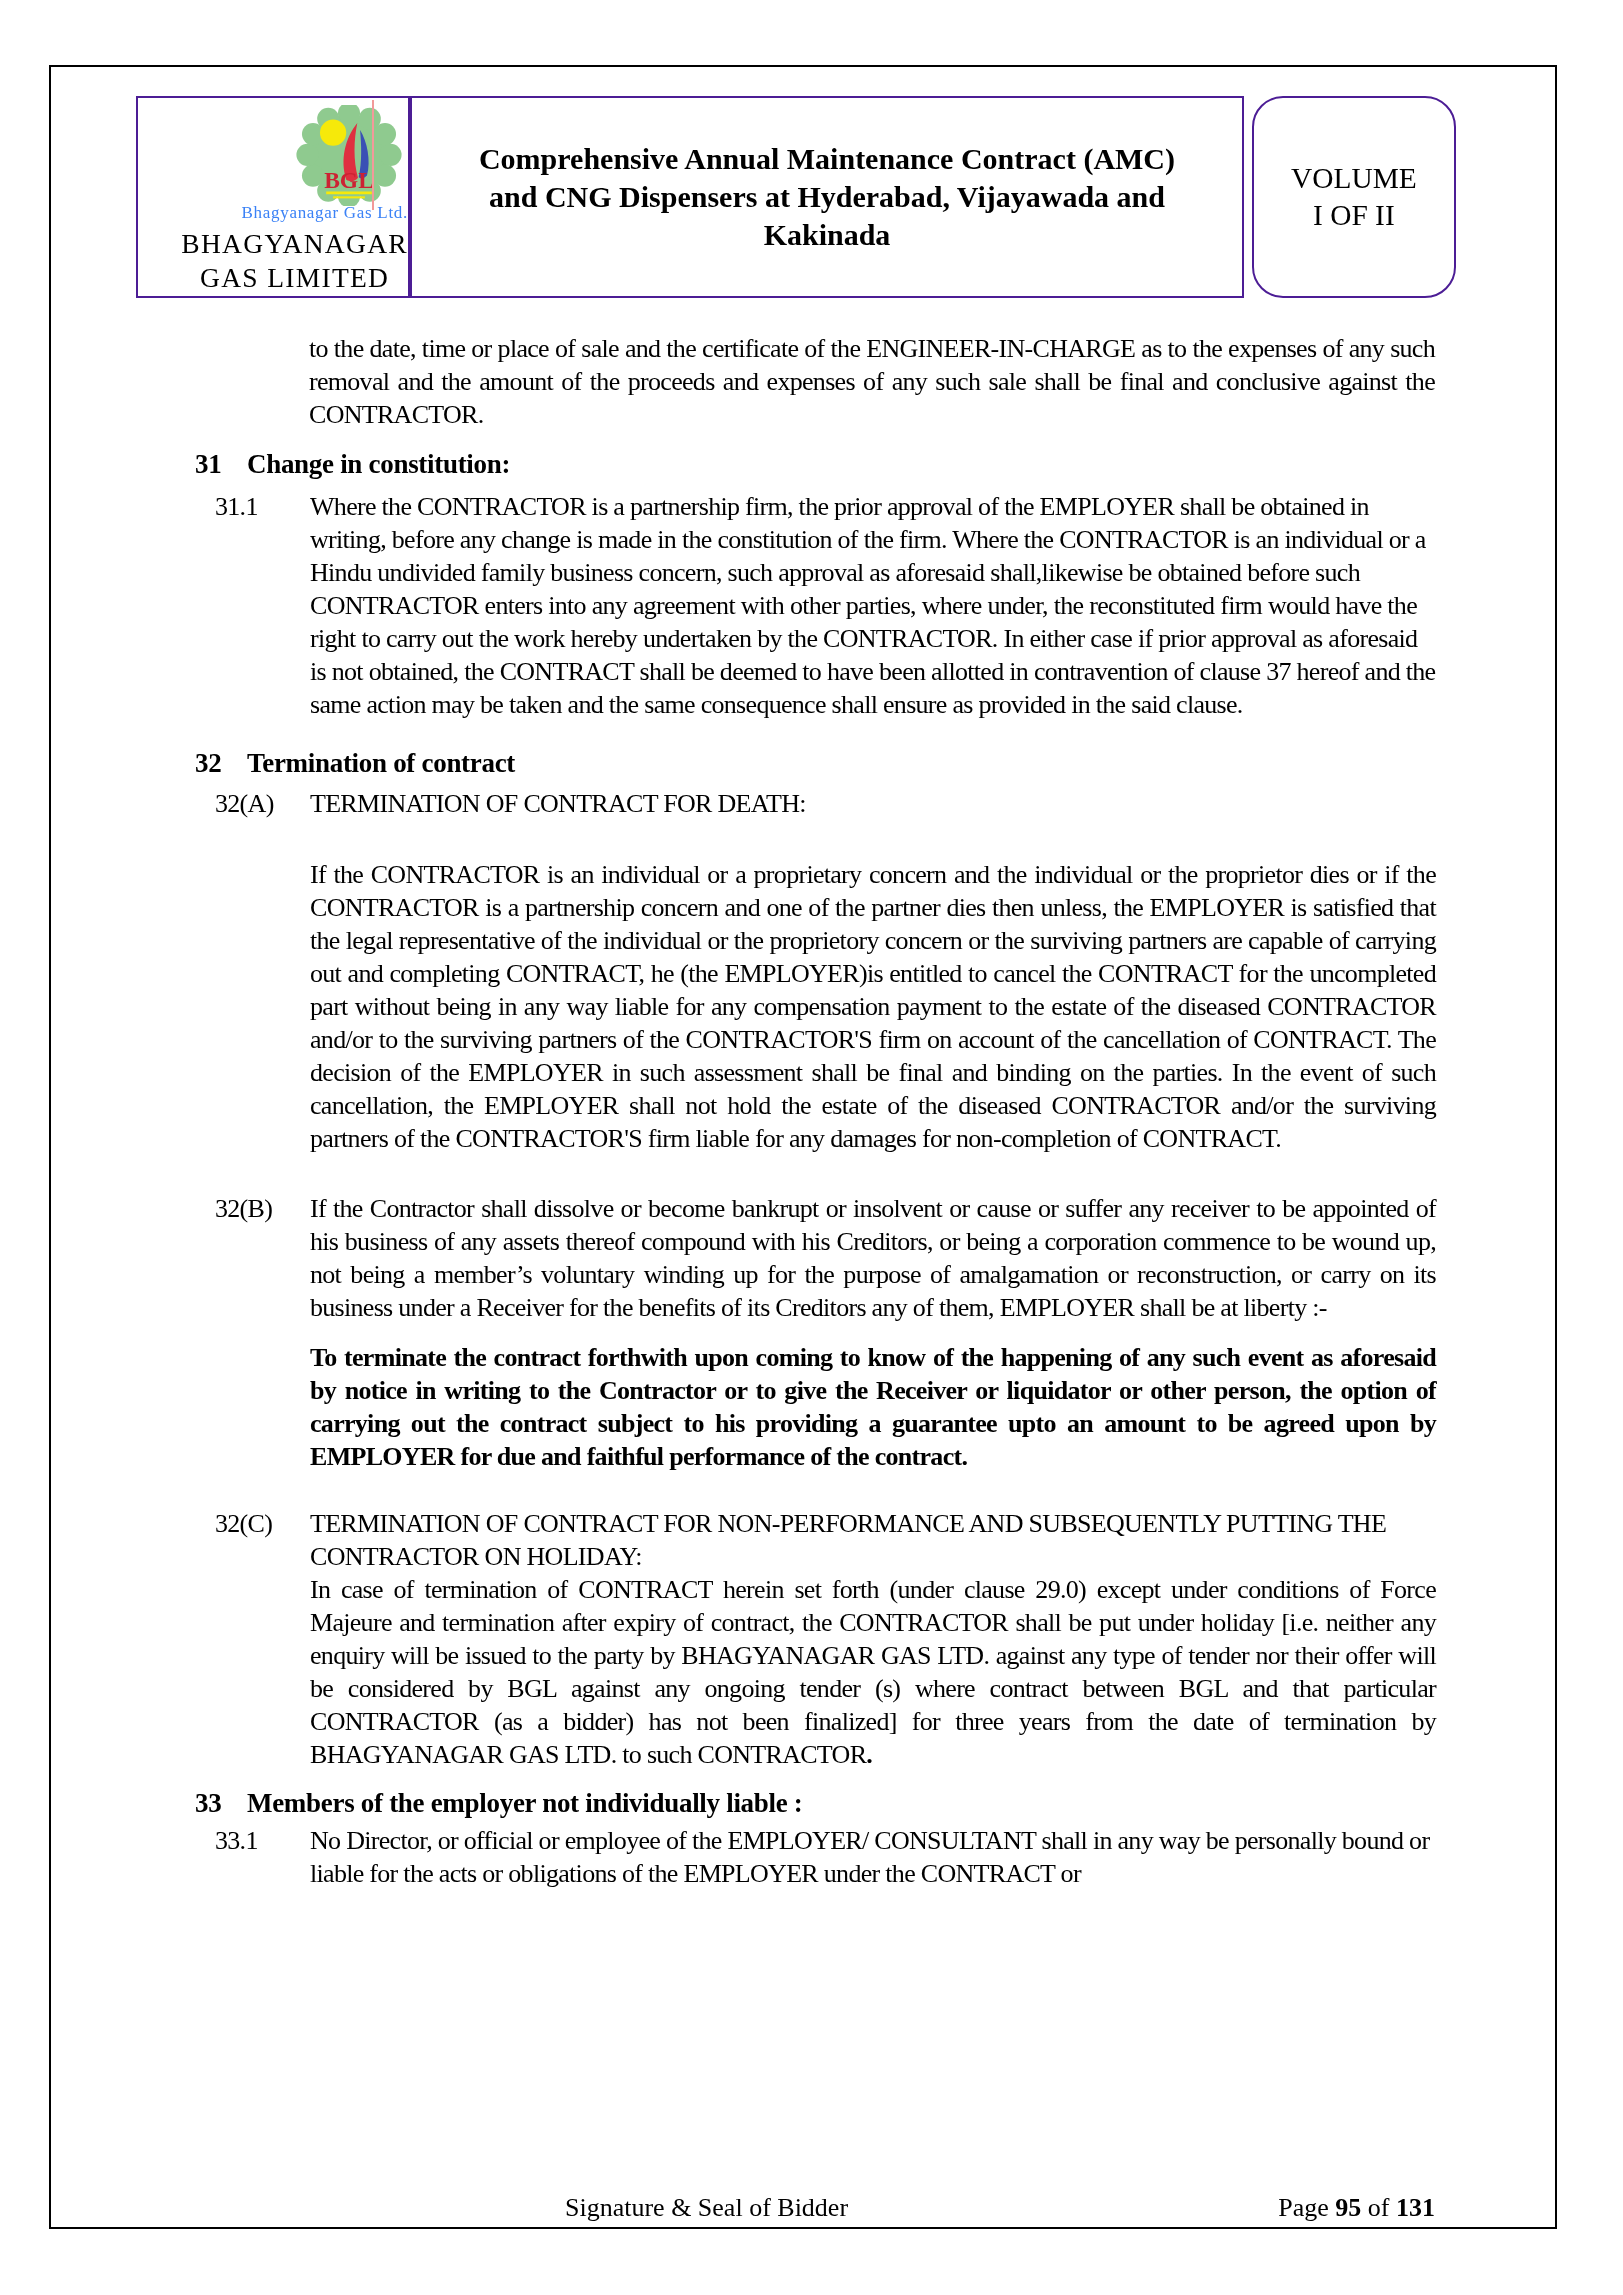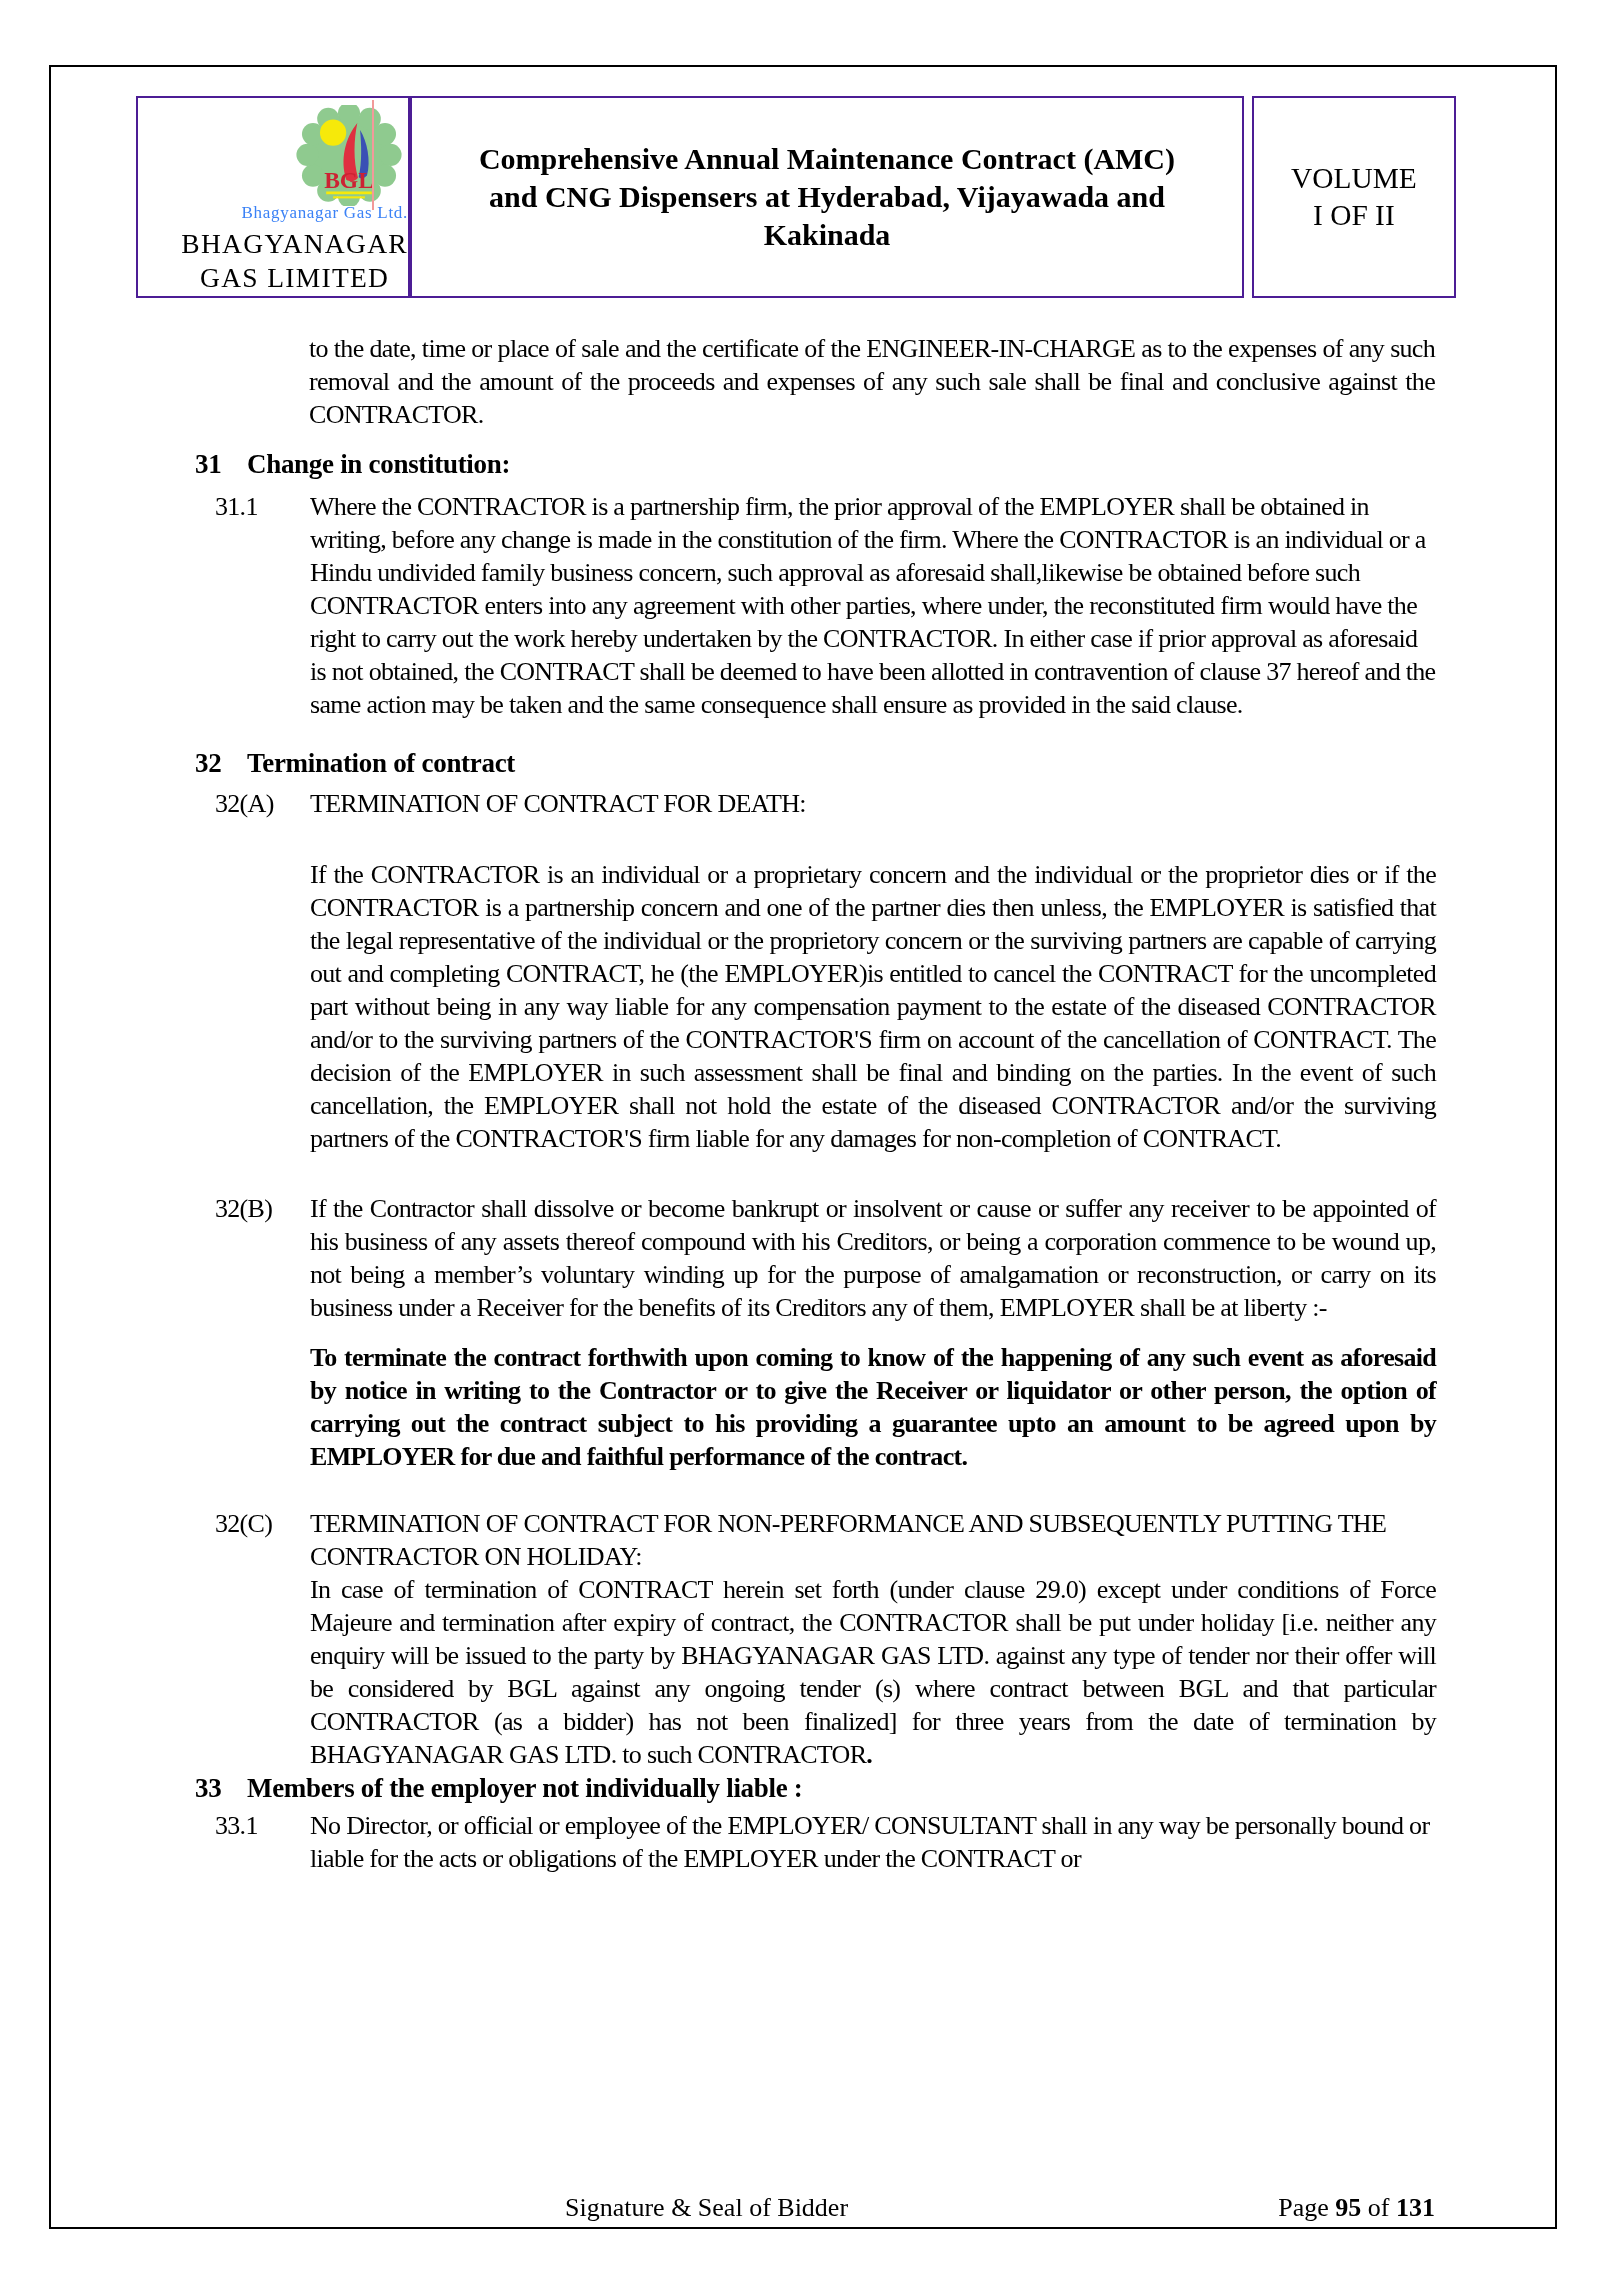--- a/index.html
+++ b/index.html
@@ -25,21 +25,21 @@
   .company-name { text-align:center; font-size:27.5px; line-height:34px; letter-spacing:1.3px; margin-top:3.9px; }
   .cell-title {
     width:834px; height:202px;
     display:flex; flex-direction:column; justify-content:center; align-items:center;
     text-align:center; font-weight:bold; font-size:30px; line-height:38px;
     padding:0 13px;
   }
   .cell-vol {
     width:204px; height:202px; margin-left:7.9px;
     display:flex; flex-direction:column; justify-content:center; align-items:center;
-    font-size:29.4px; line-height:37px;
+    font-size:29.4px; line-height:37px;border-radius:31px;
   }
   
   .content { position:absolute; left:0; top:265px; width:1508px; }
   .para {
     margin-left:258px; width:1126px; text-align:justify;
     font-size:26px; line-height:33px; letter-spacing:-0.7px;
   }
   .sec-head {
     margin-left:144px; display:flex; font-weight:bold;
     font-size:27px; line-height:33px; letter-spacing:-0.3px;
@@ -48,21 +48,21 @@
   .clause { position:relative; margin-left:164px; }
   .clause-num {
     position:absolute; left:0; top:0; width:95px;
     font-size:26px; line-height:33px; letter-spacing:-0.7px;
   }
   .clause-body { margin-left:95px; width:1126px; font-size:26px; line-height:33px; letter-spacing:-0.7px; }
   .clause-body .jp { text-align:justify; }
   .label-line { text-align:left; }
   .mb26{margin-bottom:17px;} .mb14{margin-bottom:9.2px;} .mb40{margin-bottom:26px;}
   .mb10{margin-bottom:6.5px;} .mb56{margin-bottom:37px;} .mb52{margin-bottom:34px;}
-  .mb2{margin-bottom:1px;} .mb6{margin-bottom:3.9px;}
+  .mb2{margin-bottom:16px;} .mb6{margin-bottom:3.9px;}
   .mt58{margin-top:38px;} .mt50{margin-top:17px;font-weight:bold;}
   .bold{font-weight:bold;}
   
   .footer { position:absolute; left:0; bottom:3.9px; width:1508px; height:35px; font-size:26px; }
   .sig { position:absolute; left:514px; bottom:0; }
   .pageno { position:absolute; right:124px; bottom:0; }
 </style>
 </head>
 <body>
 

